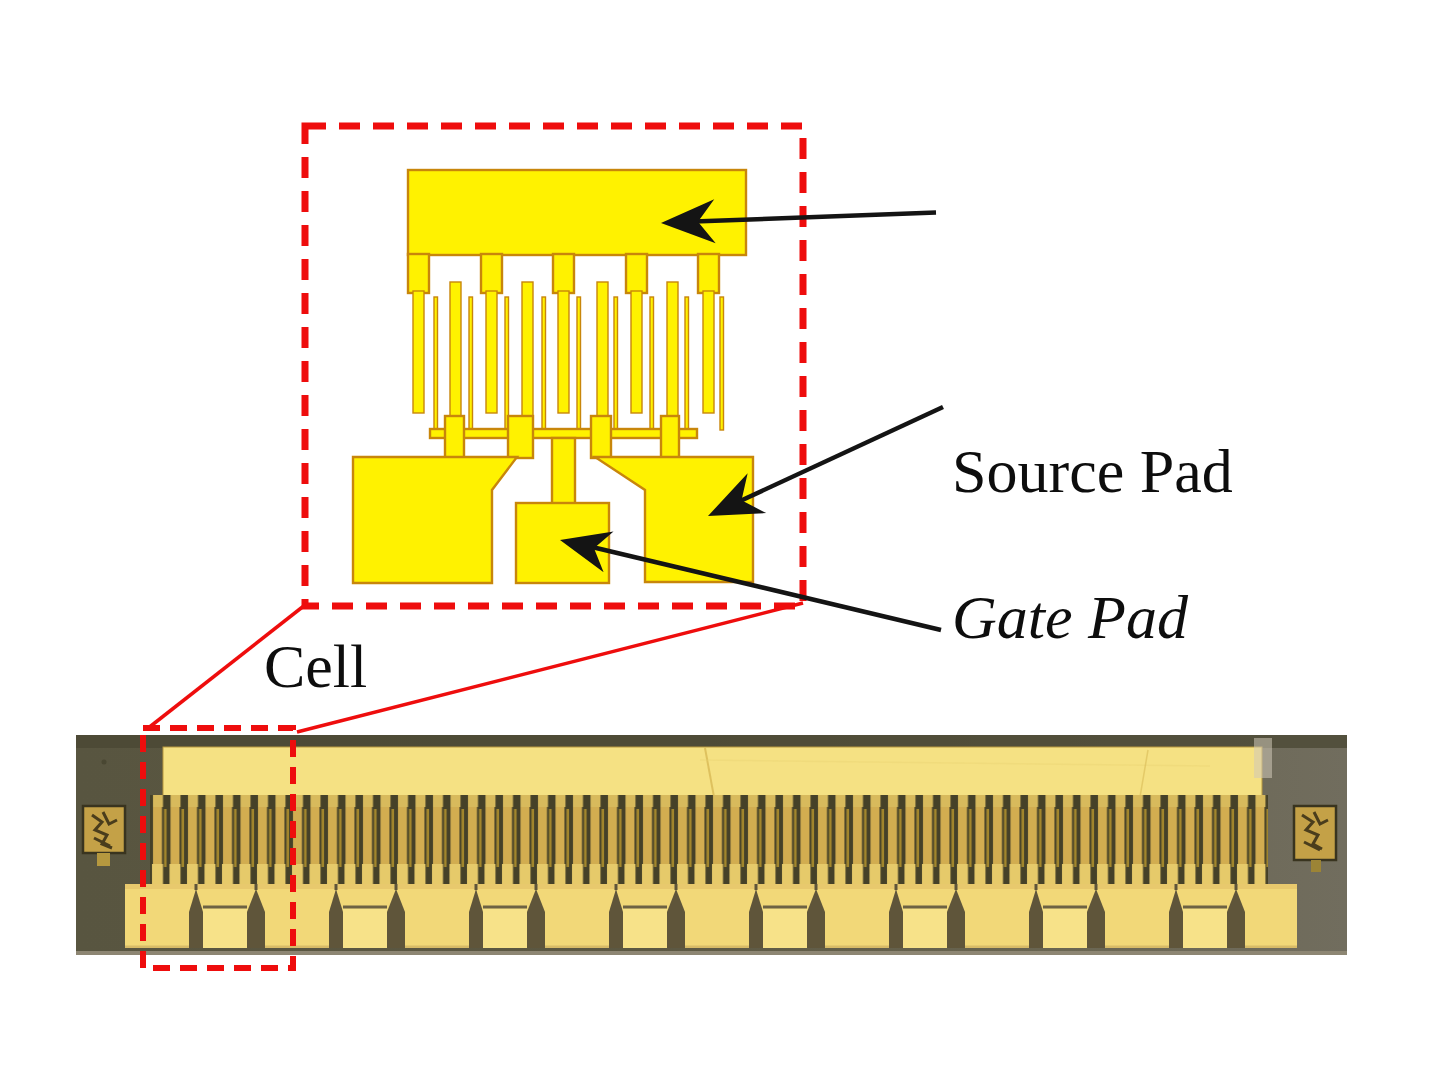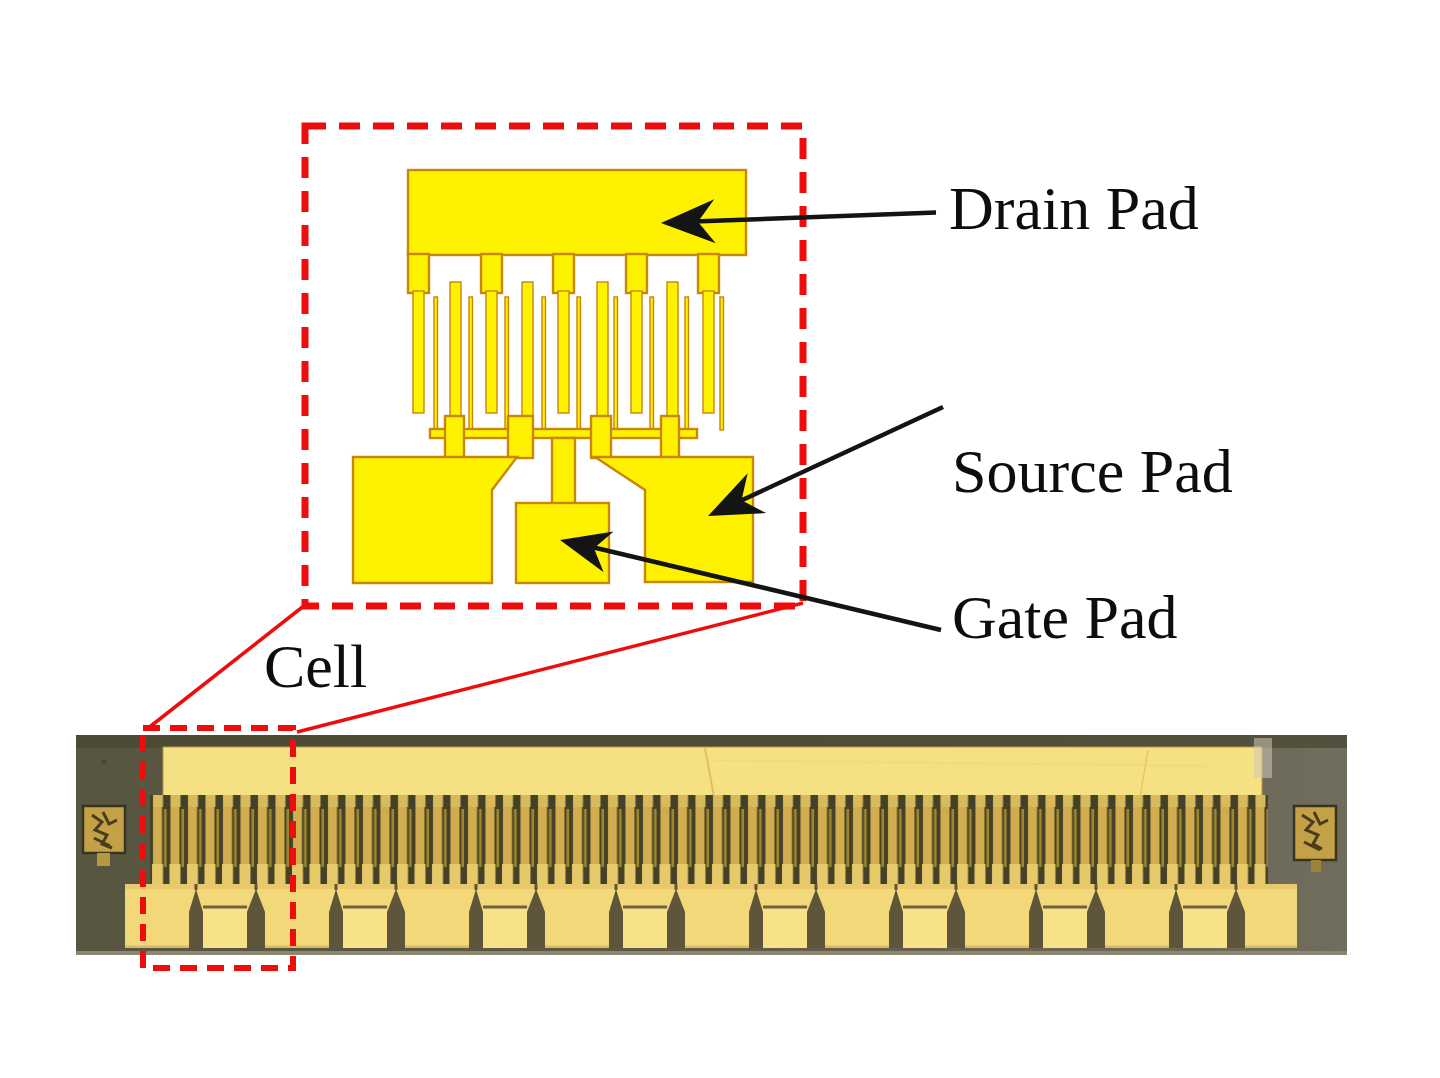--- a/index.html
+++ b/index.html
@@ -141,18 +141,17 @@
   <g>
     <line class="arrow-line" x1="738" y1="502" x2="943" y2="407"></line>
     <polygon class="arrow-head" points="0,0 54,-22 37,0 54,22" transform="translate(708,516) rotate(-25)"></polygon>
   </g>
   <g>
     <line class="arrow-line" x1="592" y1="547" x2="941" y2="630"></line>
     <polygon class="arrow-head" points="0,0 50,-21 35,0 50,21" transform="translate(560,540) rotate(13.7)"></polygon>
   </g>
 </svg>
 
-<div class="callout" style="left:949px;top:176px;">Drain Pad</div>
 <div class="callout" style="left:952px;top:395px;margin-top:44px;">Source Pad</div>
-<div class="callout" style="left:952px;top:585px;">Gate Pad</div>
+<div class="callout" style="left:952px;top:585px;font-style:italic;">Gate Pad</div>
 <div class="callout" style="left:264px;top:634px;">Cell</div>
 
 </div>
 
 </body></html>

